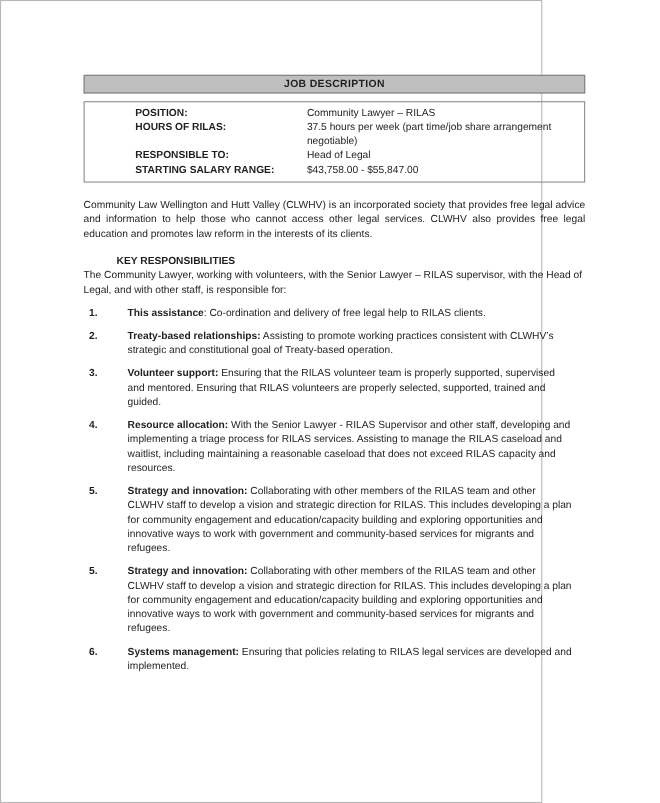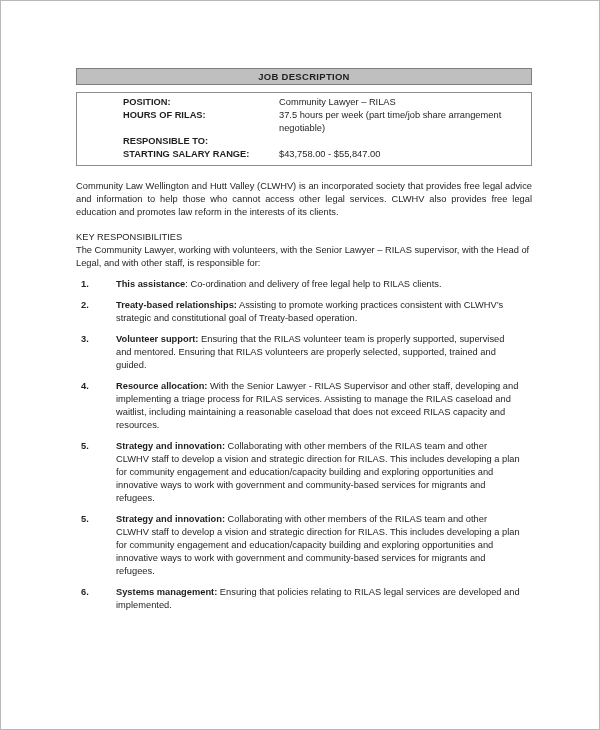--- a/index.html
+++ b/index.html
@@ -1,41 +1,41 @@
 <!DOCTYPE html>
 <html><head>
 <meta charset="utf-8">
 <style>
   * { margin: 0; padding: 0; box-sizing: border-box; }
   html, body { width: 600px; height: 730px; background: #ffffff; }
   body { font-family: "Liberation Sans", sans-serif; color: #1f1f1f; }
   .page {
     position: absolute; top: 0; left: 0;
-    width: 600px; height: 730px;
+    width: 493px; height: 730px;
     border: 1px solid #b8b8b8; background: #ffffff;
   }
   .content {
     position: absolute; left: 75px; top: 67px; width: 456px;
     font-size: 9.3px; line-height: 13px;
   }
   .header-bar {
     background: #bfbfbf; border: 1px solid #7f7f7f;
     height: 17px; line-height: 15px;
     text-align: center; font-weight: bold; font-size: 9.5px;
     letter-spacing: 0.3px;
   }
   .info-table {
     margin-top: 7px; border: 1px solid #8c8c8c;
     padding: 3px 4px 4px 6px;
   }
   .info-row { display: flex; }
   .info-label { width: 156px; font-weight: bold; flex-shrink: 0; margin-left: 40px; }
   .info-value { flex: 1; }
   .para { margin-top: 14px; text-align: justify; }
-  .kr-heading { margin-top: 12px; font-weight: normal; }
+  .kr-heading { margin-top: 12px; font-weight: bold; margin-left: 30px; }
   .kr-list { margin-top: 4px; }
   .kr-item { display: flex; margin-top: 8px; }
   .kr-num { width: 40px; padding-left: 5px; font-weight: bold; flex-shrink: 0; }
   .kr-body { flex: 1; padding-right: 12px; }
   .kr-label { font-weight: bold; }
 </style>
 </head>
 <body>
 
 <div class="page">
@@ -49,20 +49,21 @@
       <div class="info-row">
         <span class="info-label">POSITION:</span>
         <span class="info-value">Community Lawyer – RILAS</span>
       </div>
       <div class="info-row">
         <span class="info-label">HOURS OF RILAS:</span>
         <span class="info-value">37.5 hours per week (part time/job share arrangement negotiable)</span>
       </div>
       <div class="info-row">
         <span class="info-label">RESPONSIBLE TO:</span>
+        <span class="info-value">Head of Legal</span>
       </div>
       <div class="info-row">
         <span class="info-label">STARTING SALARY RANGE:</span>
         <span class="info-value">$43,758.00 - $55,847.00</span>
       </div>
     </div>
 
     <p class="para">Community Law Wellington and Hutt Valley (CLWHV) is an incorporated society that provides free legal advice and information to help those who cannot access other legal services. CLWHV also provides free legal education and promotes law reform in the interests of its clients.</p>
 
     <div class="kr-heading">KEY RESPONSIBILITIES</div>

